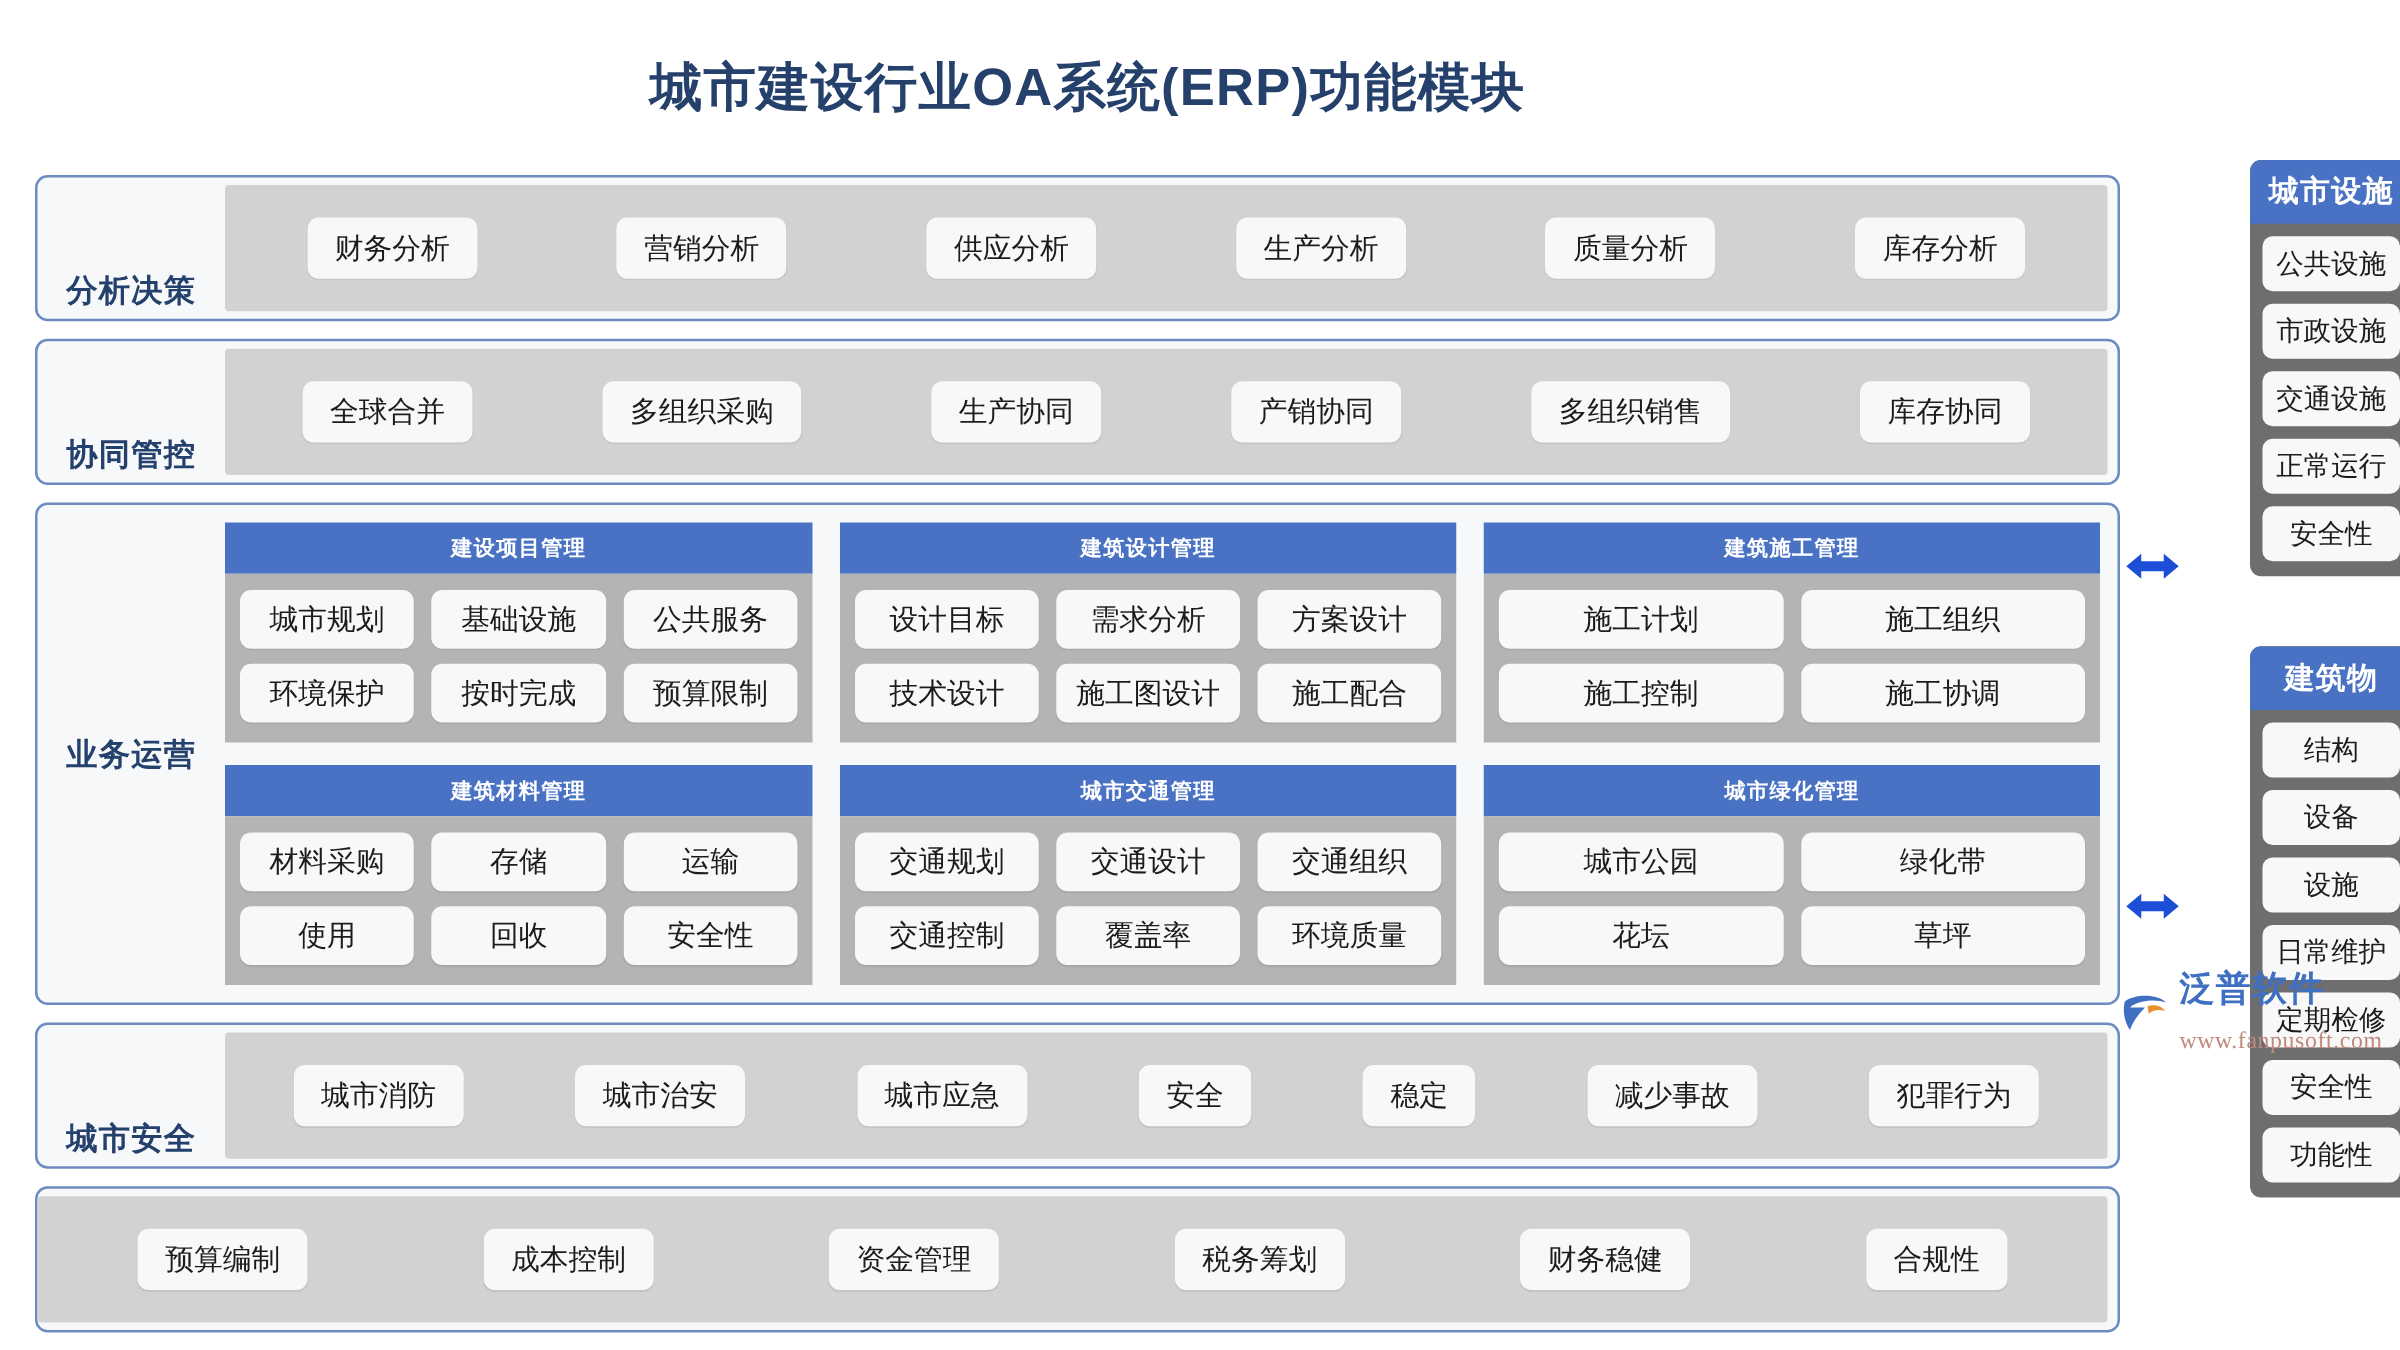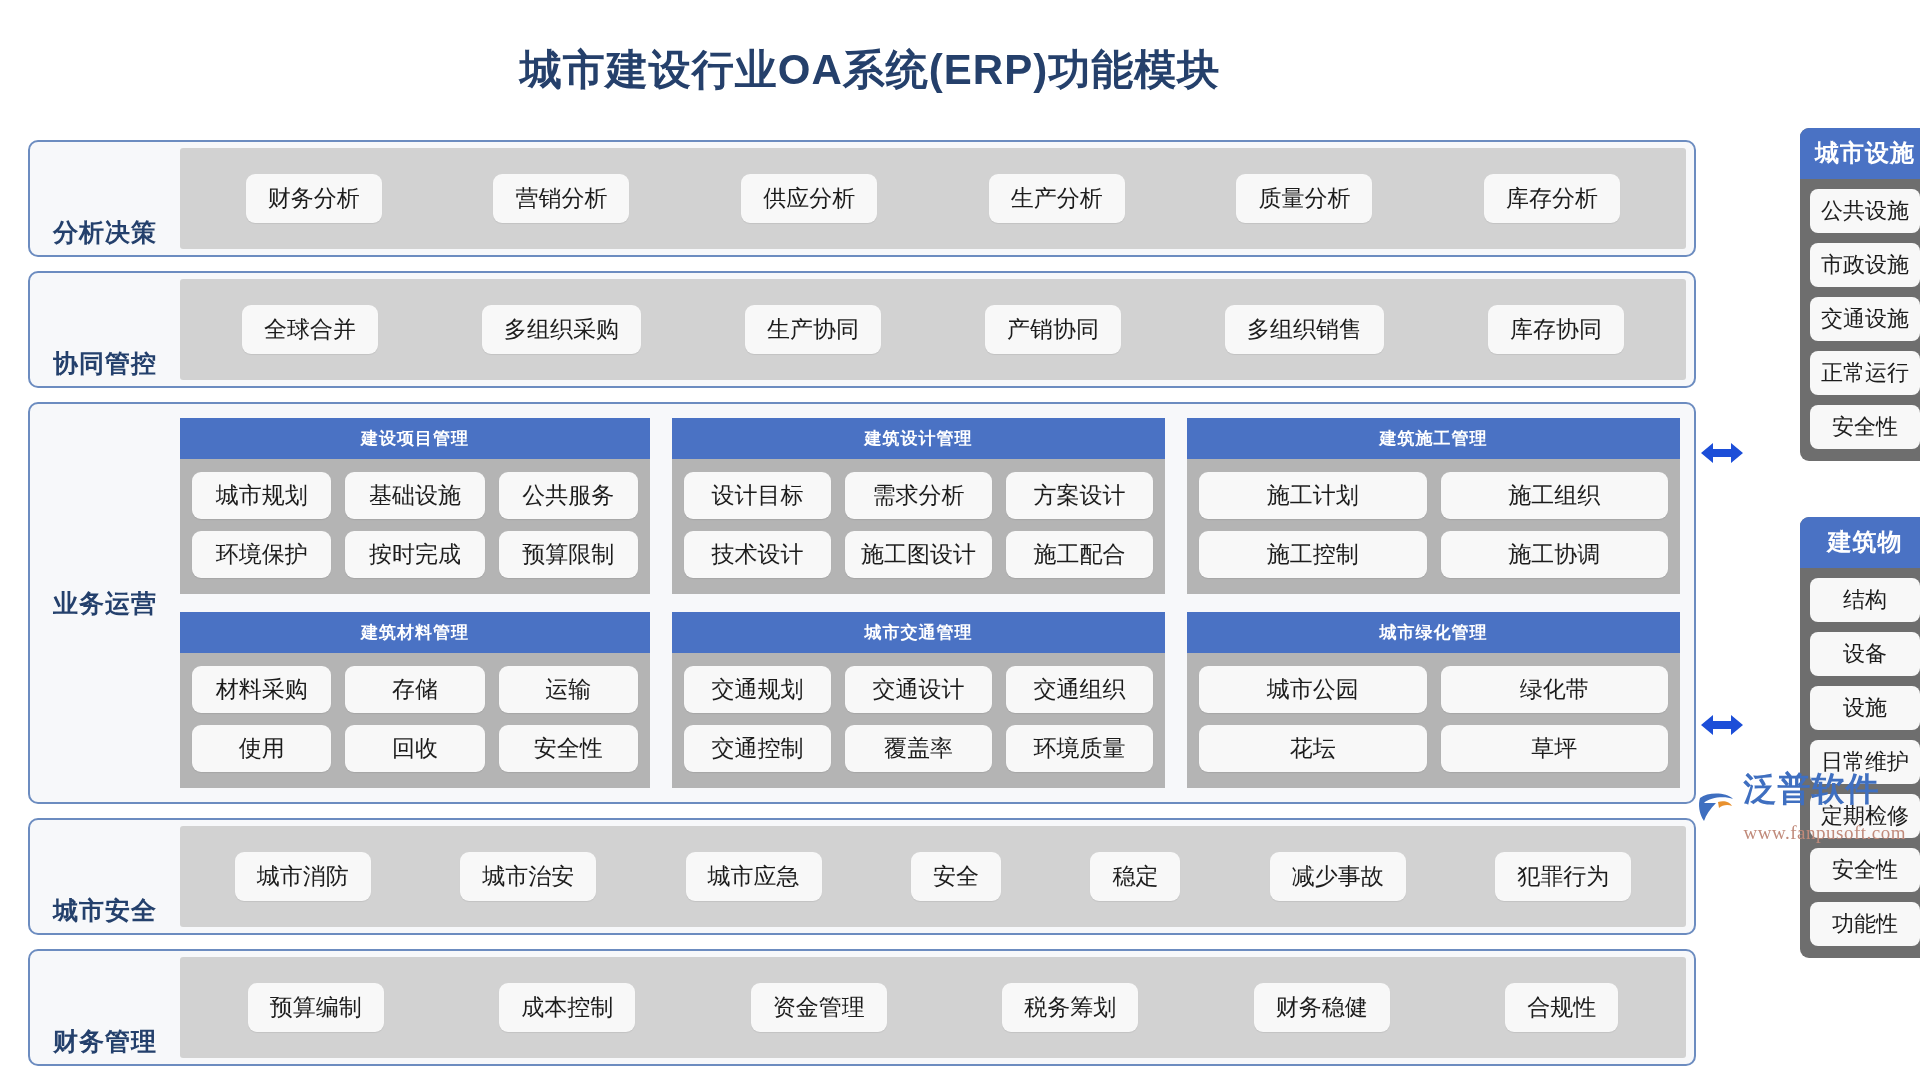--- a/index.html
+++ b/index.html
@@ -148,21 +148,21 @@
   
   .logo {
     position: absolute; right: 14px; bottom: 10px;
     display: flex; align-items: center; gap: 8px;
   }
   .logo-mark {
     width: 40px; height: 34px;
     position: relative;
   }
   .logo-text { display: flex; flex-direction: column; line-height: 1; }
-  .logo-cn { font-size: 33px; font-weight: bold; color: #3f6fc0; letter-spacing: 1px; }
+  .logo-cn { font-size: 28px; font-weight: bold; color: #3f6fc0; letter-spacing: 1px; }
   .logo-url { font-size: 19px; color: #c08a7a; letter-spacing: .5px; margin-top: 18px; font-family: "Liberation Serif", serif; }
 </style>
 </head>
 <body>
 
 <div class="page">
 
   <div class="title">城市建设行业OA系统(ERP)功能模块</div>
 
   <div class="left-col">
@@ -297,21 +297,20 @@
         <div class="chip">城市治安</div>
         <div class="chip">城市应急</div>
         <div class="chip">安全</div>
         <div class="chip">稳定</div>
         <div class="chip">减少事故</div>
         <div class="chip">犯罪行为</div>
       </div>
     </div>
 
     <div class="band">
-      <div class="band-label">财务管理</div>
       <div class="band-body">
         <div class="chip">预算编制</div>
         <div class="chip">成本控制</div>
         <div class="chip">资金管理</div>
         <div class="chip">税务筹划</div>
         <div class="chip">财务稳健</div>
         <div class="chip">合规性</div>
       </div>
     </div>
 

